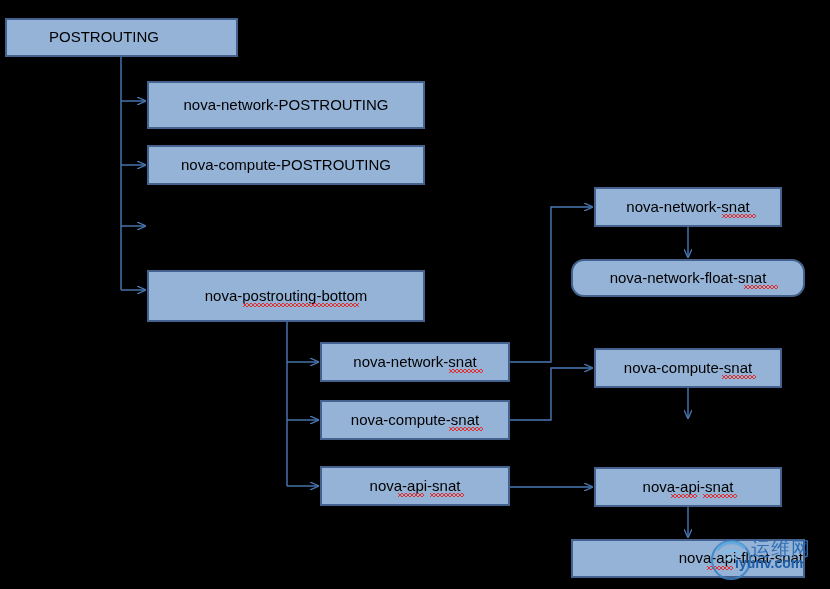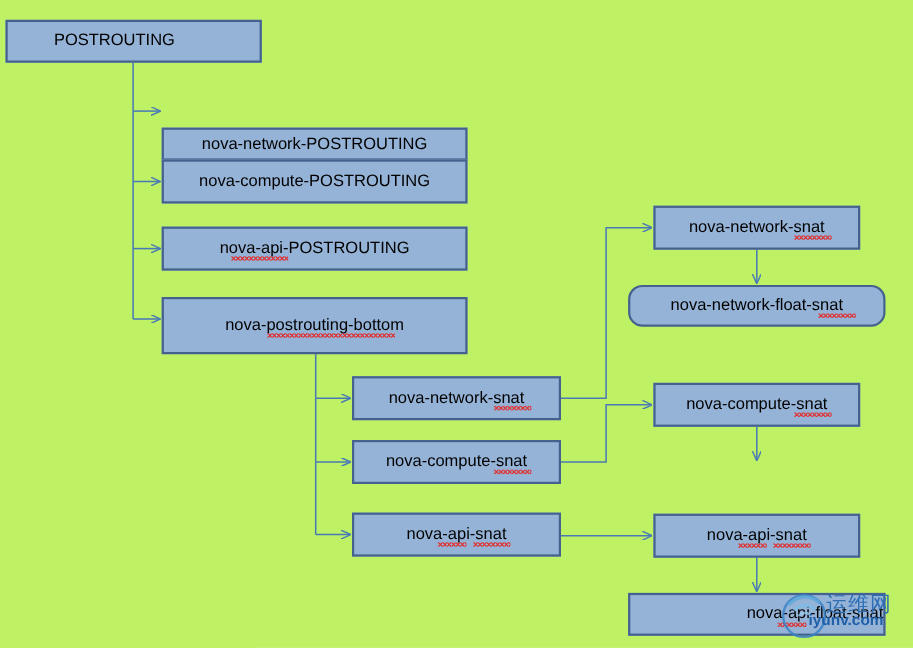--- a/index.html
+++ b/index.html
@@ -4,21 +4,21 @@
 <style>
   html, body {
     margin: 0;
     padding: 0;
     background: #ffffff;
   }
   #canvas {
     position: relative;
     width: 830px;
     height: 589px;
-    background: #bef264;
+    background: #000000;
     overflow: hidden;
     font-family: "Liberation Sans", sans-serif;
   }
   .node {
     position: absolute;
     box-sizing: border-box;
     background: #95b3d7;
     border: 2px solid #44628d;
     display: flex;
     align-items: center;
@@ -111,31 +111,28 @@
       <path d="M688,227 L688,257" marker-end="url(#arrow)"></path>
       <path d="M688,388 L688,418" marker-end="url(#arrow)"></path>
       <path d="M688,507 L688,537" marker-end="url(#arrow)"></path>
     </g>
   </svg>
 
   <div class="node" style="left:5px; top:18px; width:233px; height:39px; justify-content:flex-start; padding-left:42px;">
     <span class="lbl">POSTROUTING</span>
   </div>
 
-  <div class="node" style="left:147px; top:81px; width:278px; height:30px;margin-top:35px;">
+  <div class="node" style="left:147px; top:81px; width:278px; height:48px;">
     <span class="lbl">nova-network-POSTROUTING</span>
   </div>
 
   <div class="node" style="left:147px; top:145px; width:278px; height:40px;">
     <span class="lbl">nova-compute-POSTROUTING</span>
   </div>
 
-  <div class="node" style="left:147px; top:206px; width:278px; height:40px;">
-    <span class="lbl">nova-api-POSTROUTING<span class="squig" style="left:10px; width:52px;"></span></span>
-  </div>
 
   <div class="node" style="left:147px; top:270px; width:278px; height:52px;">
     <span class="lbl">nova-postrouting-bottom<span class="squig" style="left:38px; width:116px;"></span></span>
   </div>
 
   <div class="node" style="left:320px; top:342px; width:190px; height:40px;">
     <span class="lbl">nova-network-snat<span class="squig" style="left:96px; width:34px;"></span></span>
   </div>
 
   <div class="node" style="left:320px; top:400px; width:190px; height:40px;">

